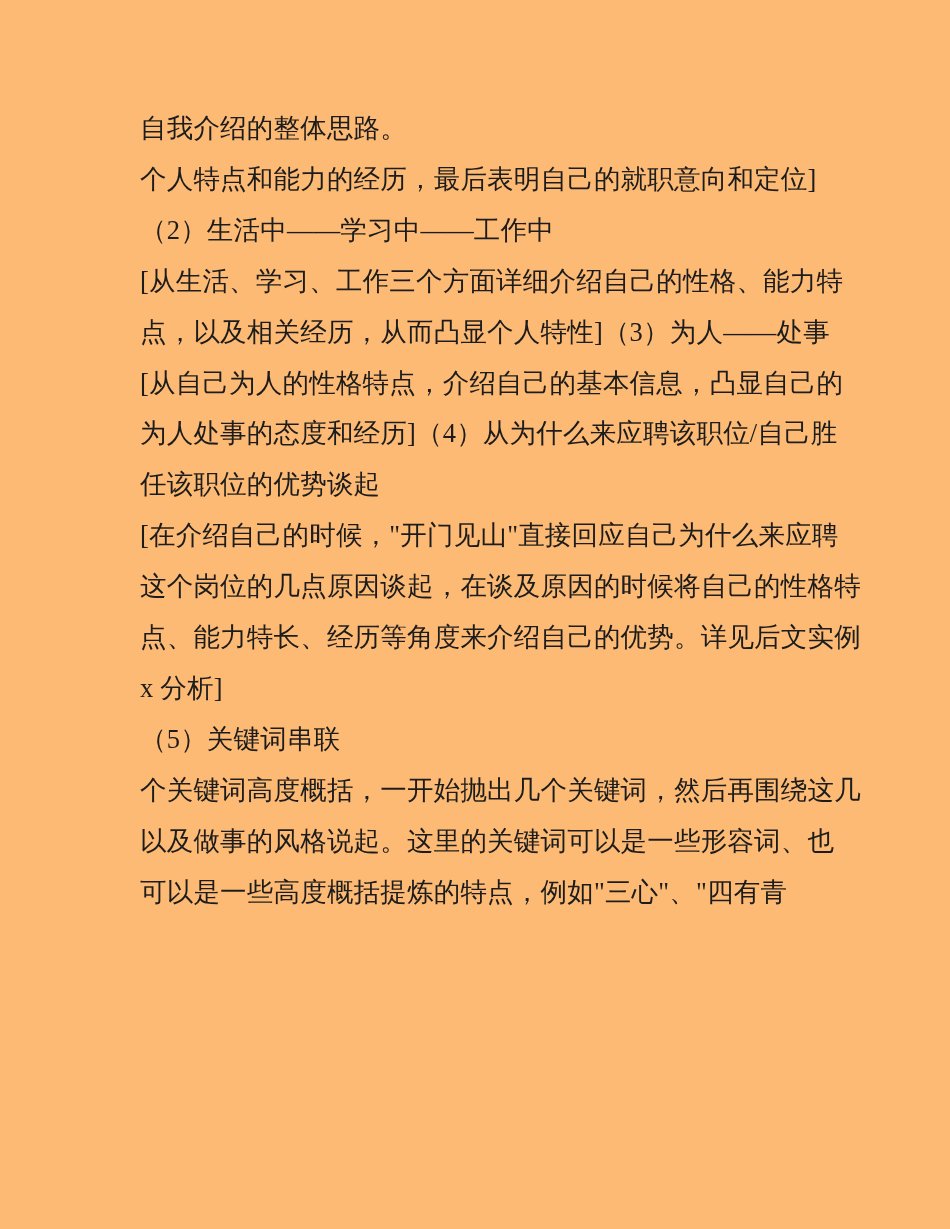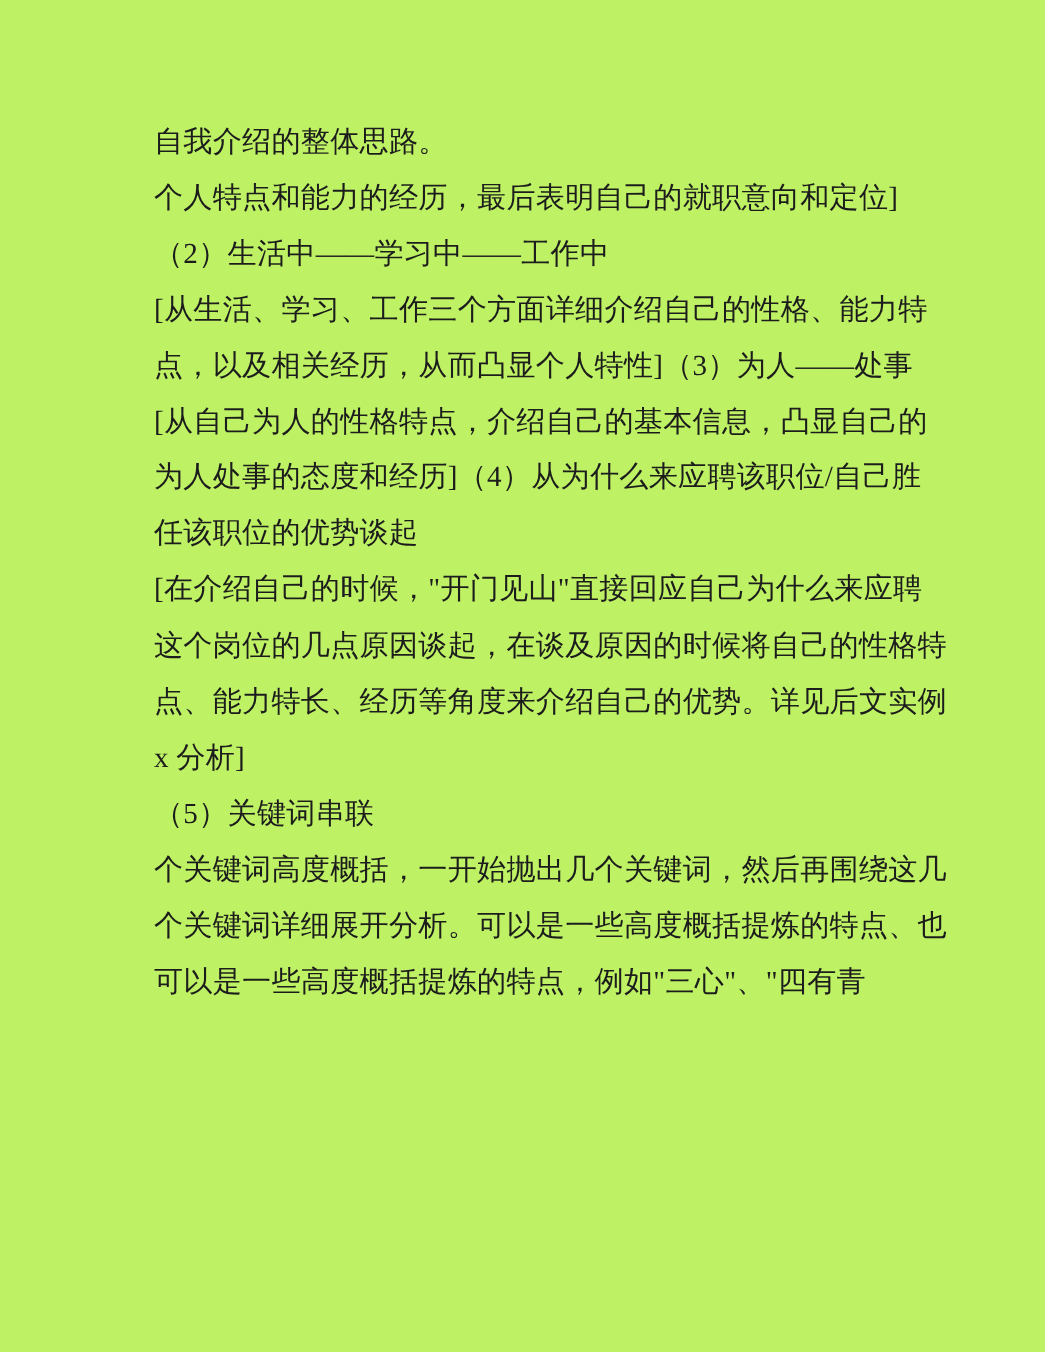--- a/index.html
+++ b/index.html
@@ -31,32 +31,32 @@
     font-size: 26.5px;
     line-height: 50.9px;
     white-space: nowrap;
     letter-spacing: 0.2px;
     color: inherit;
   }
 </style>
 </head>
 <body>
 
-<div class="page" style="background: #bef264;">
+<div class="page" style="background: #fdba74;">
   <div class="text-block" style="color: rgb(28, 28, 28);">
       <div class="text-line">自我介绍的整体思路。</div>
       <div class="text-line">个人特点和能力的经历，最后表明自己的就职意向和定位]</div>
       <div class="text-line">（2）生活中——学习中——工作中</div>
       <div class="text-line">[从生活、学习、工作三个方面详细介绍自己的性格、能力特</div>
       <div class="text-line">点，以及相关经历，从而凸显个人特性]（3）为人——处事</div>
       <div class="text-line">[从自己为人的性格特点，介绍自己的基本信息，凸显自己的</div>
       <div class="text-line">为人处事的态度和经历]（4）从为什么来应聘该职位/自己胜</div>
       <div class="text-line">任该职位的优势谈起</div>
       <div class="text-line">[在介绍自己的时候，"开门见山"直接回应自己为什么来应聘</div>
       <div class="text-line">这个岗位的几点原因谈起，在谈及原因的时候将自己的性格特</div>
       <div class="text-line">点、能力特长、经历等角度来介绍自己的优势。详见后文实例</div>
       <div class="text-line">x 分析]</div>
       <div class="text-line">（5）关键词串联</div>
       <div class="text-line">个关键词高度概括，一开始抛出几个关键词，然后再围绕这几</div>
-      <div class="text-line">个关键词详细展开分析。可以是一些高度概括提炼的特点、也</div>
+      <div class="text-line">以及做事的风格说起。这里的关键词可以是一些形容词、也</div>
       <div class="text-line">可以是一些高度概括提炼的特点，例如"三心"、"四有青</div>
     </div>
 </div>
 
 </body></html>

